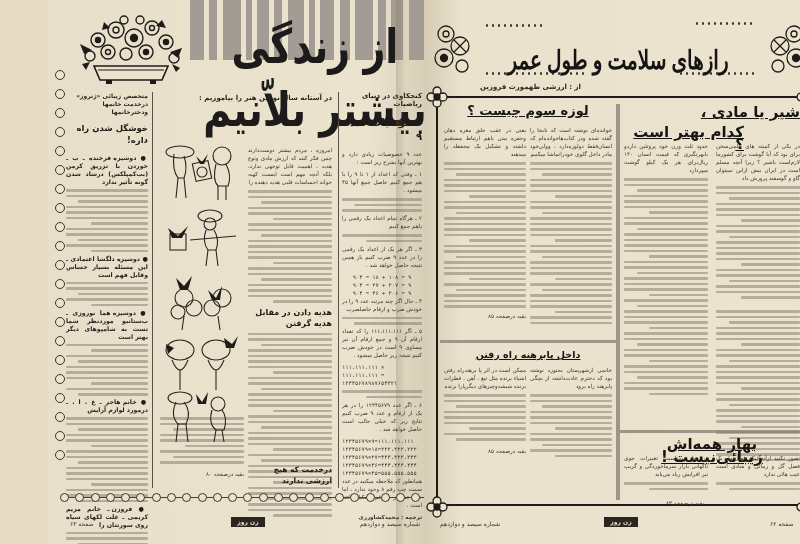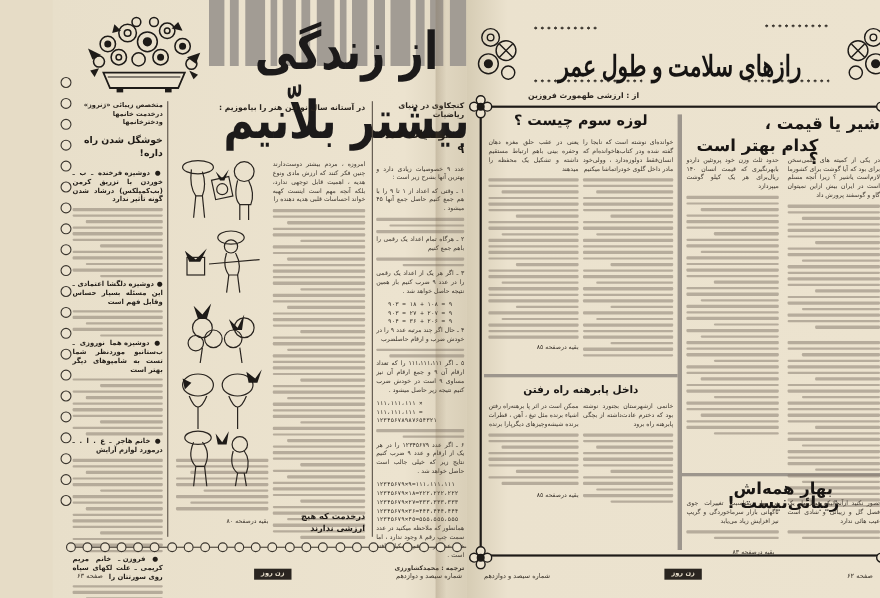--- a/index.html
+++ b/index.html
@@ -70,21 +70,21 @@
     transform: scaleY(1.3);
   }
   .orn-dash { position: absolute; height: 3px; background-image: radial-gradient(circle, #3a352e 1px, transparent 1.4px); background-size: 6px 3px; }
   .author { position: absolute; left: 56px; top: 83px; font-size: 7px; font-weight: bold; color: #2b251f; direction: rtl; }
 
   .frame { position: absolute; left: 12px; top: 96px; width: 372px; height: 410px; border: 2.5px solid #1e1b18; }
   .corner { position: absolute; width: 22px; height: 22px; }
   .inner-rule-v { position: absolute; background: #9d968d; }
   .inner-rule-h { position: absolute; background: #9d968d; height: 3px; }
 
-  .r-title { position: absolute; font-weight: bold; color: #181513; direction: rtl; text-align: right; }
+  .r-title { position: absolute; font-weight: bold; color: #181513; direction: rtl; text-align: right; text-decoration: underline; }
 </style>
 </head>
 <body>
 
 <div class="spread">
 
   <div class="page left">
 
     <div class="flower-basket">
       <svg width="110" height="72" viewBox="0 0 110 72">
@@ -252,20 +252,21 @@
         <div class="line"></div>
       <div class="line"></div>
         <div class="line s"></div>
         <div class="line"></div>
         <div class="line"></div>
         <div class="line m"></div>
         <div class="line"></div>
       <div class="line"></div>
         <div class="line"></div>
         <div class="line s"></div>
+      <div class="col-head" style="font-size:8px; line-height:11px; margin:4px 0;">هدیه دادن در مقابل هدیه گرفتن</div>
       <div class="line"></div>
         <div class="line"></div>
         <div class="line m"></div>
         <div class="line"></div>
         <div class="line"></div>
         <div class="line"></div>
       <div class="line"></div>
         <div class="line s"></div>
         <div class="line"></div>
         <div class="line"></div>
@@ -538,21 +539,21 @@
           <circle cx="11" cy="17" r="4"></circle>
           <circle cx="5" cy="11" r="4"></circle>
           <circle cx="11" cy="11" r="3" fill="#1e1b18"></circle>
         </g>
       </svg>
 
     <div class="inner-rule-v" style="left:192px; top:104px; width:4px; height:396px;"></div>
     <div class="inner-rule-h" style="left:16px; top:340px; width:176px;"></div>
     <div class="inner-rule-h" style="left:196px; top:430px; width:184px;"></div>
 
-    <div class="r-title" style="left:200px; top:102px; width:176px; font-size:15px; line-height:20px;">شیر یا قیمت ،</div>
+    <div class="r-title" style="left:200px; top:102px; width:176px; font-size:15px; line-height:20px;">شیر یا مادی ،</div>
     <div class="r-title" style="left:200px; top:126px; width:120px; font-size:15px; line-height:12px;">کدام بهتر است ؟</div>
 
     <div class="col" style="left:292px; top:142px; width:84px;">
       <p>در یکی از کمیته های علمی‌سخن برای بود که آیا گوشت برای کشورما لازم‌است یاشیر ؟ زیرا آنچه مسلم است در ایران بیش ازاین نمیتوان گاو و گوسفند پرورش داد</p>
       <div class="line"></div>
         <div class="line"></div>
         <div class="line m"></div>
         <div class="line"></div>
         <div class="line"></div>
         <div class="line"></div>

